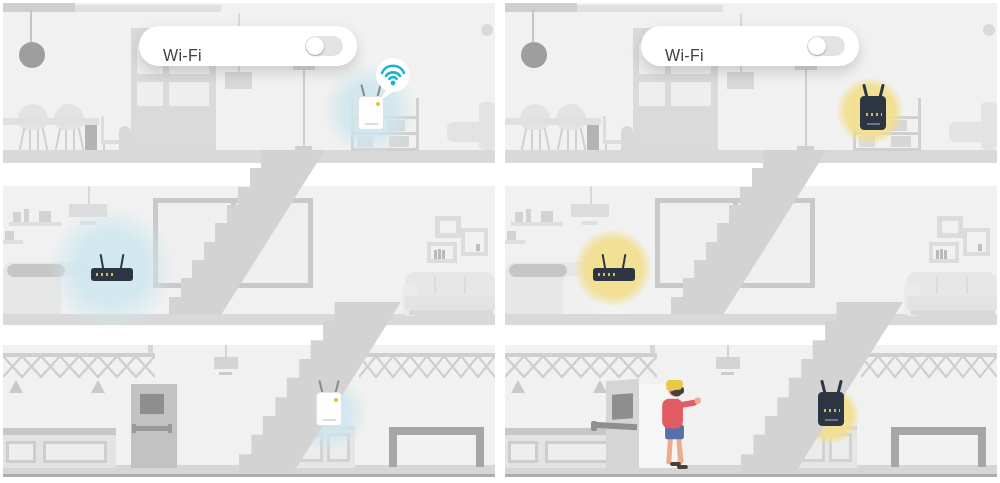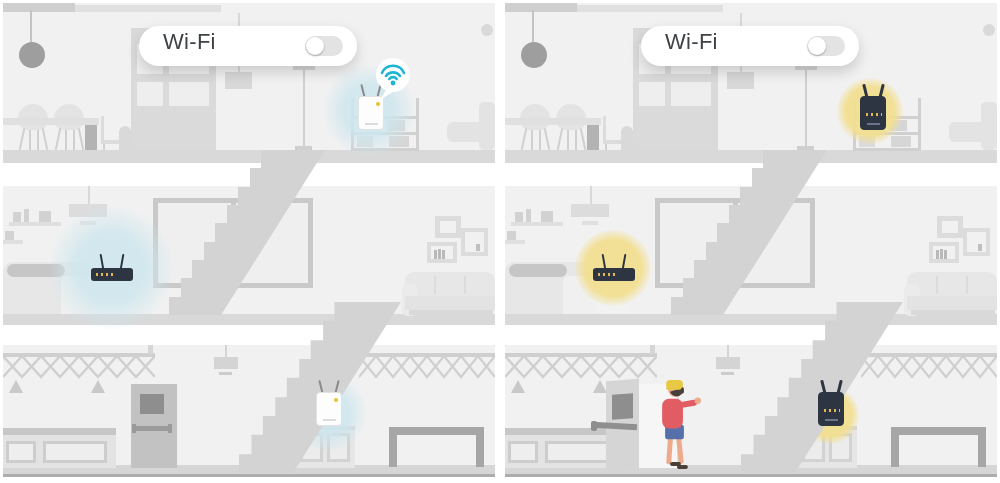--- a/index.html
+++ b/index.html
@@ -29,21 +29,21 @@
 .glow-yellow .glow-mid{left:70px;top:230px;width:76px;height:76px}
 .glow-blue .glow-bot{left:286px;top:374px;width:78px;height:78px}
 .glow-yellow .glow-bot{left:296px;top:386px;width:58px;height:58px}
 .stairs{z-index:5}
 .stairs path{fill:var(--stairs)}
 .truss{z-index:3}
 .truss path{stroke:#cfcfcf;fill:none}
 
 .wifi-pill{left:136px;top:26px;width:218px;height:40px;background:#fff;border-radius:20px;
   box-shadow:0 6px 14px rgba(0,0,0,.16);z-index:10}
-.wifi-label{left:24px;top:3px;font-size:22px;color:var(--text);letter-spacing:.3px}
+.wifi-label{left:24px;top:21px;font-size:16px;color:var(--text);letter-spacing:.3px}
 .toggle{right:14px;top:10px;width:38px;height:20px;border-radius:10px;background:var(--toggle-track)}
 .knob{left:1px;top:1px;width:18px;height:18px;border-radius:50%;background:var(--toggle-knob);
   box-shadow:0 1px 2px rgba(0,0,0,.3)}
 
 .extender{width:28px;height:48px;z-index:6}
 .extender .ant{width:2px;height:14px;background:#8a8a8a;border-radius:1px;top:0}
 .extender .ant.a1{left:5px;transform:rotate(-14deg)}
 .extender .ant.a2{left:21px;transform:rotate(14deg)}
 .devices-dark .extender .ant{width:3px;height:15px;background:var(--device-dark)}
 .extender .body{left:1px;top:12px;width:26px;height:34px;border-radius:4px;background:#fdfdfd;border:1px solid #e2e2e2}

